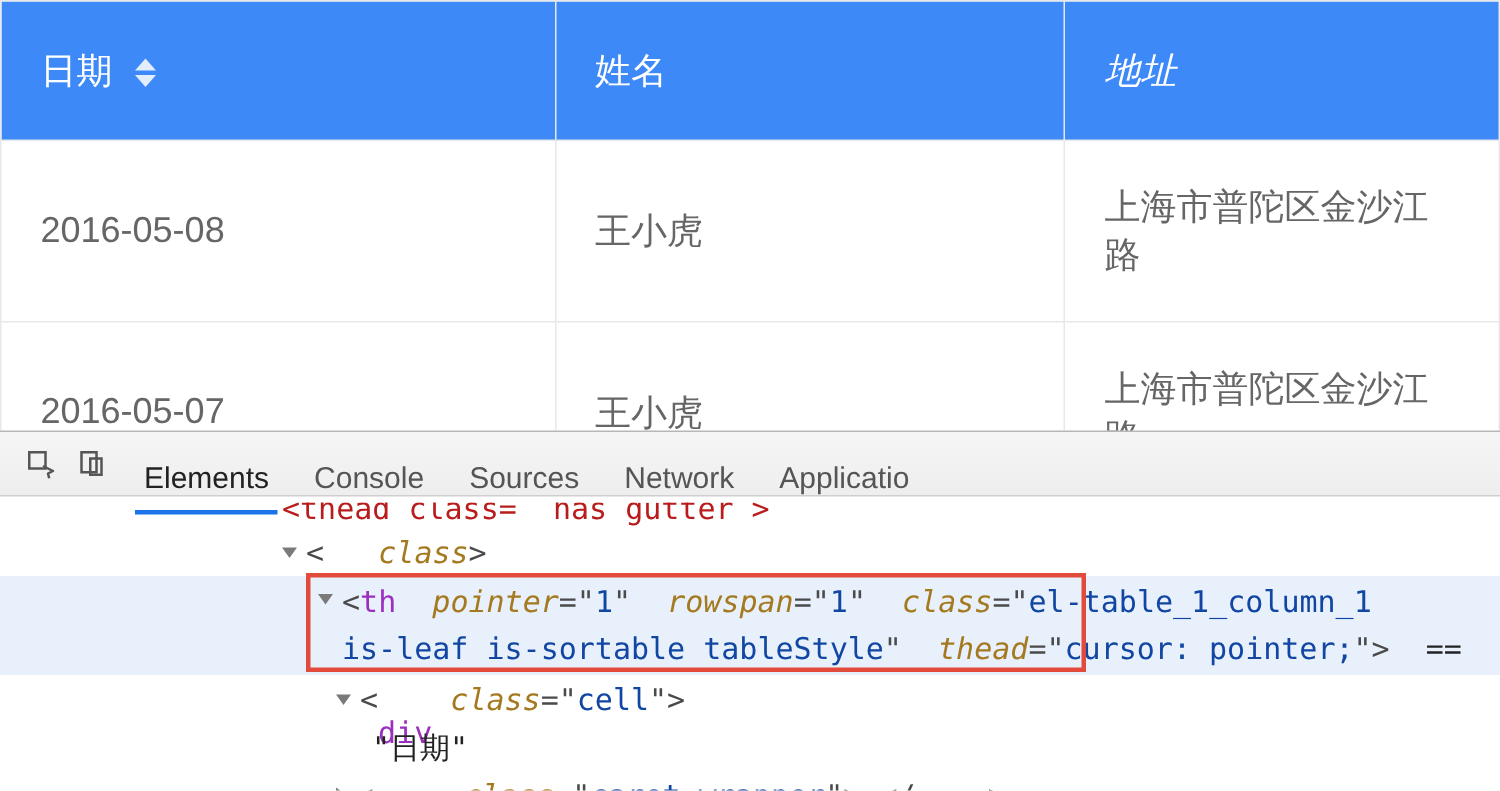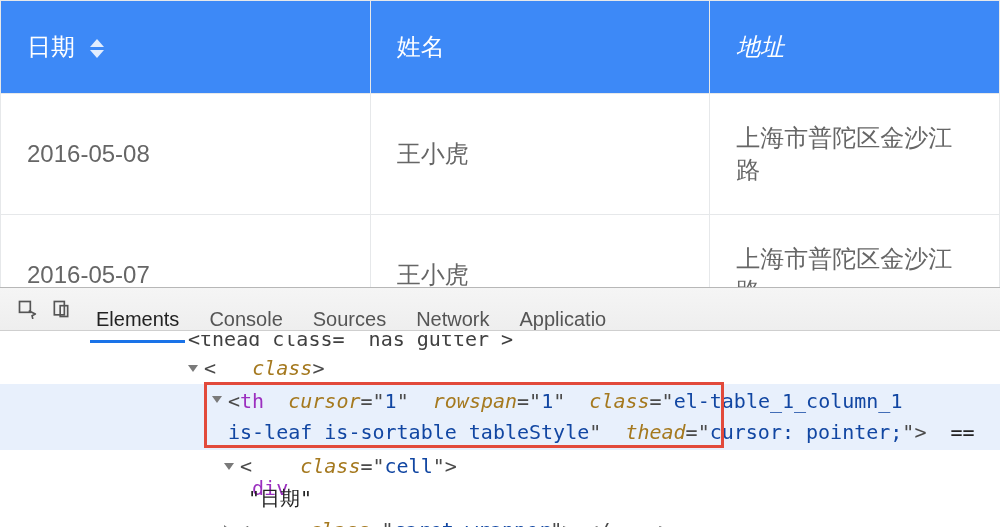--- a/index.html
+++ b/index.html
@@ -148,21 +148,21 @@
     border: 3px solid #e24a3b;
     pointer-events: none;
   }
 
   
   .cutrow {
     height: 17px;
     overflow: hidden;
     font-family: Menlo, Consolas, monospace;
     font-size: 20px;
-    color: #404040;
+    color: #b91c1c;
     padding-left: 188px;
     line-height: 0.4;
   }
 </style>
 </head>
 <body>
 
 <div class="tbl-wrap">
   <table class="tbl">
     <thead>
@@ -230,21 +230,21 @@
       <span class="tri"></span>
       <span class="punct">&lt;</span><span class="tag">tr</span>&nbsp;<span class="attrN">class</span><span class="punct">&gt;</span>
     </div>
 
     <div class="hl-wrap" style="position:relative;">
       <div class="redbox" style="left:204px; top:-2px; width:520px; height:66px;"></div>
       <div style="display:flex; align-items:flex-start;">
         <span class="tri" style="margin-top:10px;"></span>
         <div>
           <span class="punct">&lt;</span><span class="tag">th</span>
-          &nbsp;<span class="attrN">cursor</span><span class="punct">="</span><span class="attrV">1</span><span class="punct">"</span>
+          &nbsp;<span class="attrN">pointer</span><span class="punct">="</span><span class="attrV">1</span><span class="punct">"</span>
           &nbsp;<span class="attrN">rowspan</span><span class="punct">="</span><span class="attrV">1</span><span class="punct">"</span>
           &nbsp;<span class="attrN">class</span><span class="punct">="</span><span class="attrV">el-table_1_column_1</span><br>
           <span class="attrV">is-leaf is-sortable tableStyle</span><span class="punct">"</span>
           &nbsp;<span class="attrN">thead</span><span class="punct">="</span><span class="attrV">cursor: pointer;</span><span class="punct">"&gt;</span>
           &nbsp;<span class="txt">==</span>
         </div>
       </div>
     </div>
 
     <div class="row pad4">

